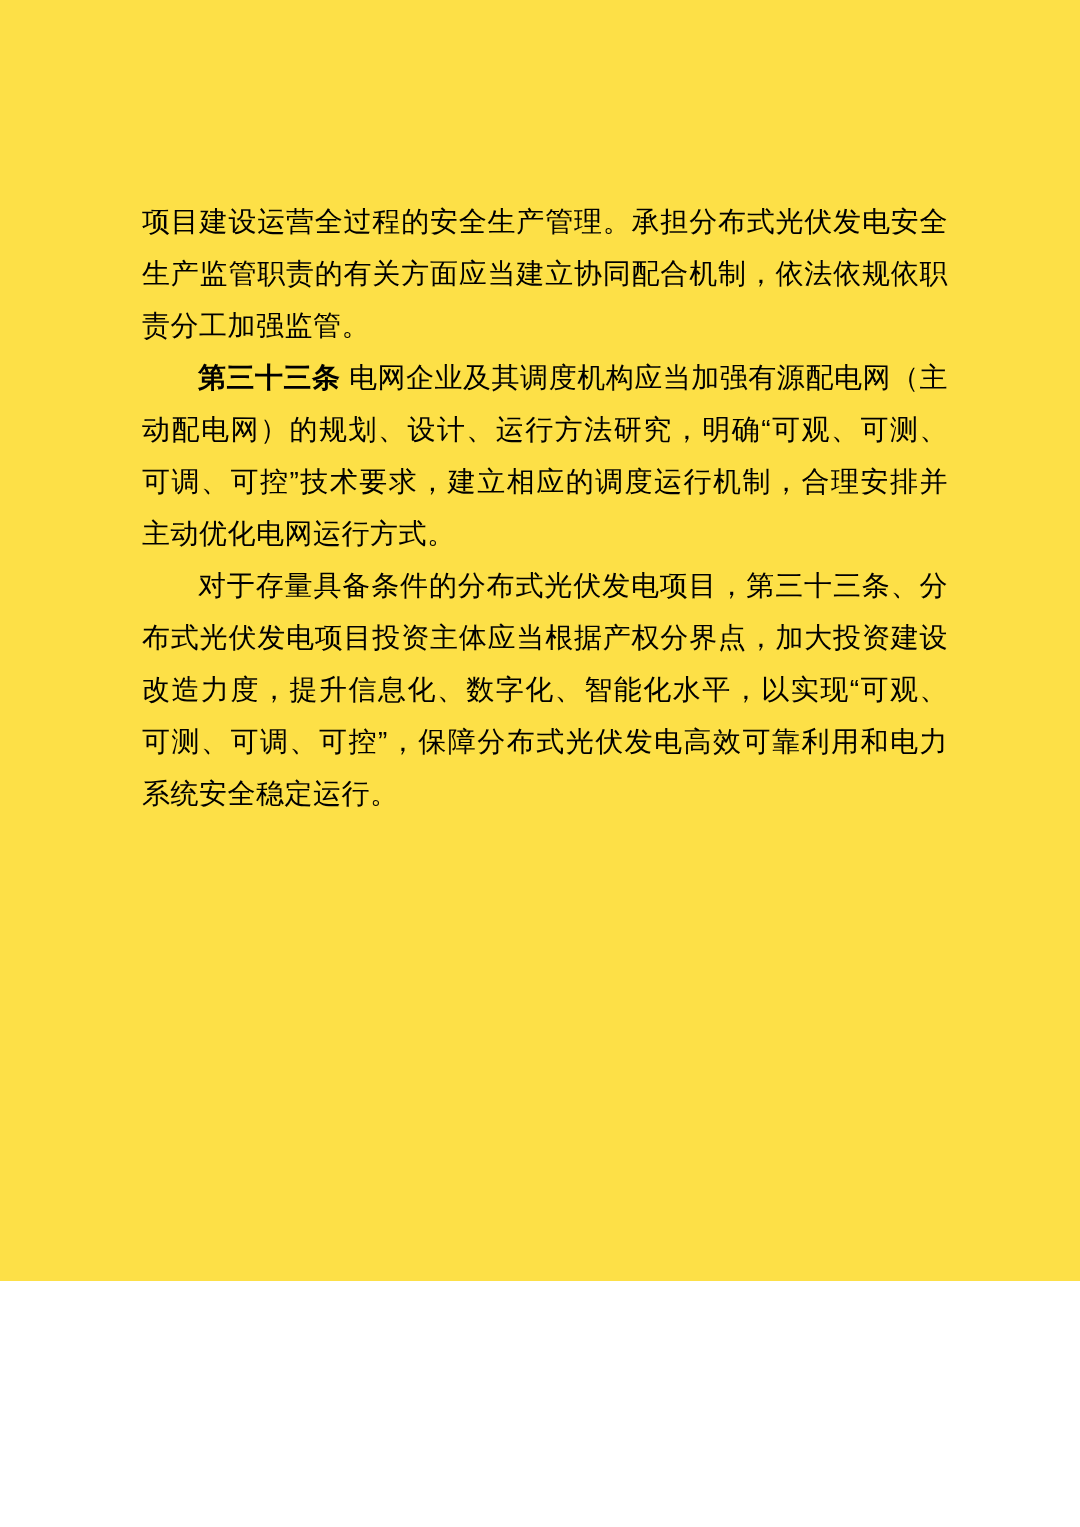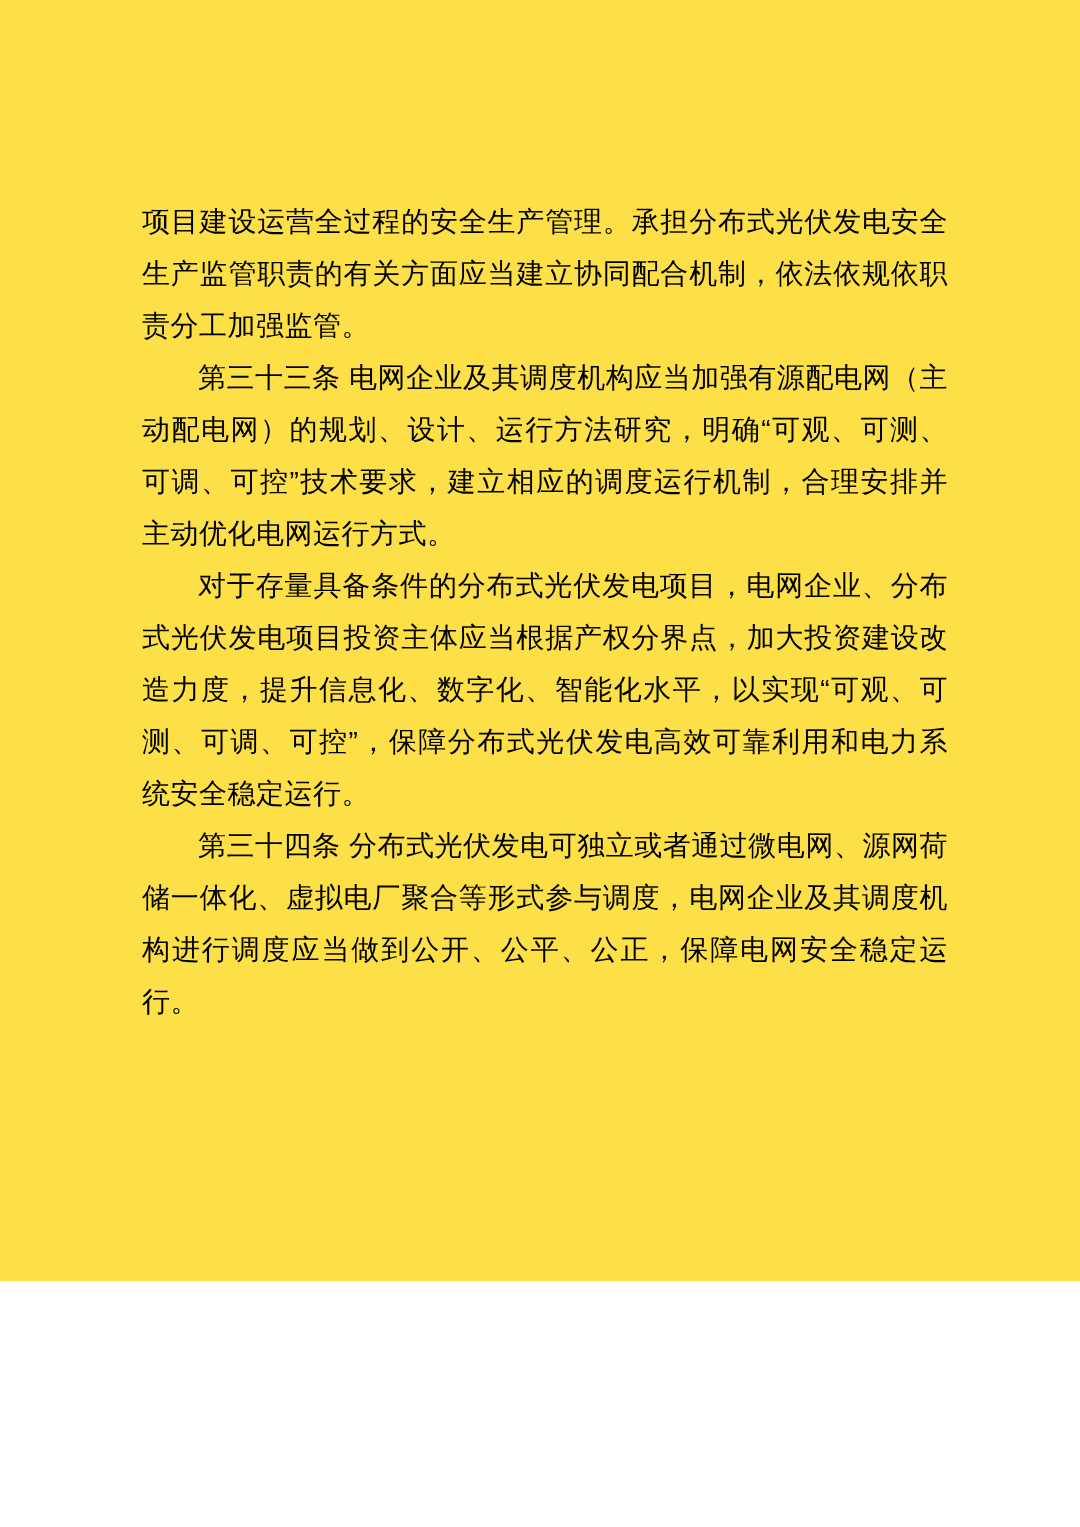--- a/index.html
+++ b/index.html
@@ -27,21 +27,21 @@
     font-size: 28px;
     line-height: 52px;
     color: #000000;
     text-align: justify;
     letter-spacing: 0.5px;
   }
   p.para.indent {
     text-indent: 2em;
   }
   p.para b {
-    font-weight: normal;
+    font-weight: bold;
   }
   .footer {
     position: absolute;
     top: 1363px;
     right: 183px;
     display: flex;
     align-items: center;
     gap: 16px;
     font-family: "Liberation Serif", serif;
     font-size: 32px;
@@ -55,21 +55,20 @@
     font-family: Liberation Mono, monospace;
   }
 </style>
 </head>
 <body>
 
 <div class="page">
   <div class="content">
       <p class="para"><span>项目建设运营全过程的安全生产管理。承担分布式光伏发电安全生产监管职责的有关方面应当建立协同配合机制，依法依规依职责分工加强监管。</span></p>
       <p class="para indent"><b>第三十三条</b> <span>电网企业及其调度机构应当加强有源配电网（主动配电网）的规划、设计、运行方法研究，明确“可观、可测、可调、可控”技术要求，建立相应的调度运行机制，合理安排并主动优化电网运行方式。</span></p>
-      <p class="para indent"><span>对于存量具备条件的分布式光伏发电项目，电网企业、分布式光伏发电项目投资主体应当根据产权分界点，加大投资建设改造力度，提升信息化、数字化、智能化水平，以实现“可观、可测、可调、可控”，保障分布式光伏发电高效可靠利用和电力系统安全稳定运行。</span></p>
-      <p class="para indent"><b>第三十四条</b> <span>分布式光伏发电可独立或者通过微电网、源网荷储一体化、虚拟电厂聚合等形式参与调度，电网企业及其调度机构进行调度应当做到公开、公平、公正，保障电网安全稳定运行。</span></p>
+      <p class="para indent"><span>对于存量具备条件的分布式光伏发电项目，第三十三条、分布式光伏发电项目投资主体应当根据产权分界点，加大投资建设改造力度，提升信息化、数字化、智能化水平，以实现“可观、可测、可调、可控”，保障分布式光伏发电高效可靠利用和电力系统安全稳定运行。</span></p>
     </div>
   <div class="footer">
     <span class="dash">—</span>
     <span class="num">13</span>
     <span class="dash">—</span>
   </div>
 </div>
 
 </body></html>

